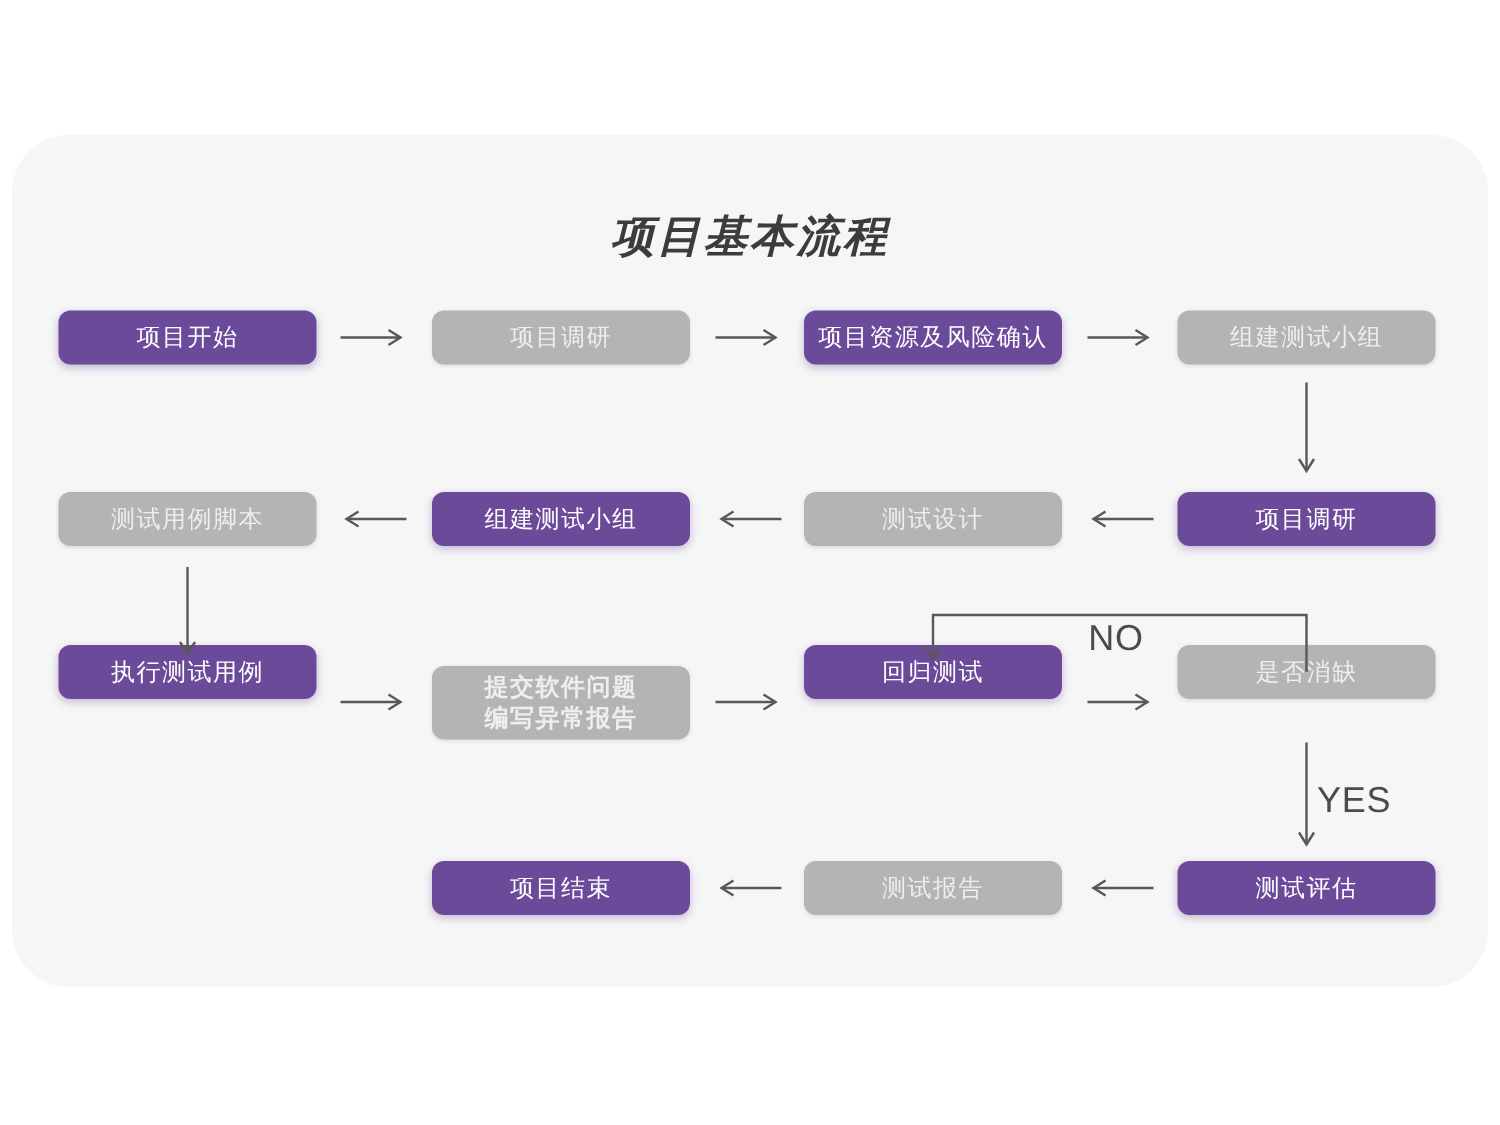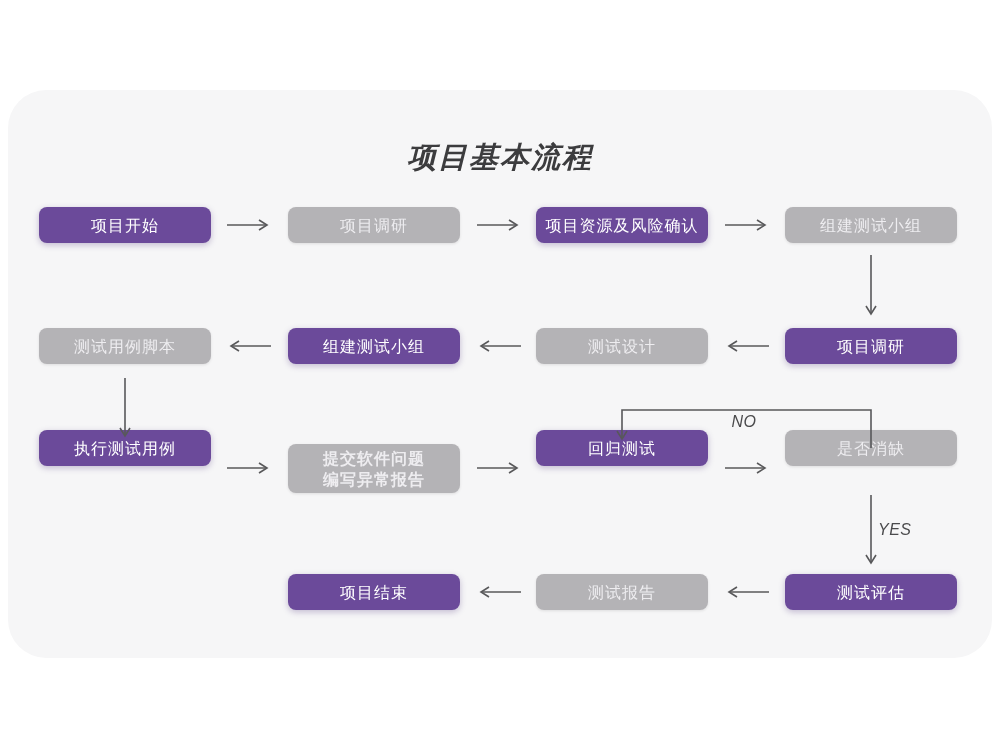--- a/index.html
+++ b/index.html
@@ -37,22 +37,22 @@
     box-shadow:0 1px 3px rgba(0,0,0,0.10);
   }
   .c1{left:39px}.c2{left:288px}.c3{left:536px}.c4{left:785px}
   .r1{top:207px}.r2{top:328px}.r3{top:430px}.r4{top:574px}
   .node.tall{top:444px;height:49px;font-weight:bold;}
   .connector-layer{
     position:absolute;left:0;top:0;width:1000px;height:750px;pointer-events:none;
   }
   .connector-layer path{stroke:var(--line);stroke-width:1.6;fill:none;}
   .branch-label{
-    position:absolute;font-size:16px;color:var(--label-text);
-    line-height:1;letter-spacing:0.5px;font-style:italic;
+    position:absolute;font-size:24px;color:var(--label-text);
+    line-height:1;letter-spacing:0.5px;
   }
   .label-no{left:724px;top:414px;width:40px;text-align:center;}
   .label-yes{left:878px;top:522px;}
 </style>
 </head>
 <body>
 
 <div class="card"></div>
 
 <div class="title">项目基本流程</div>

